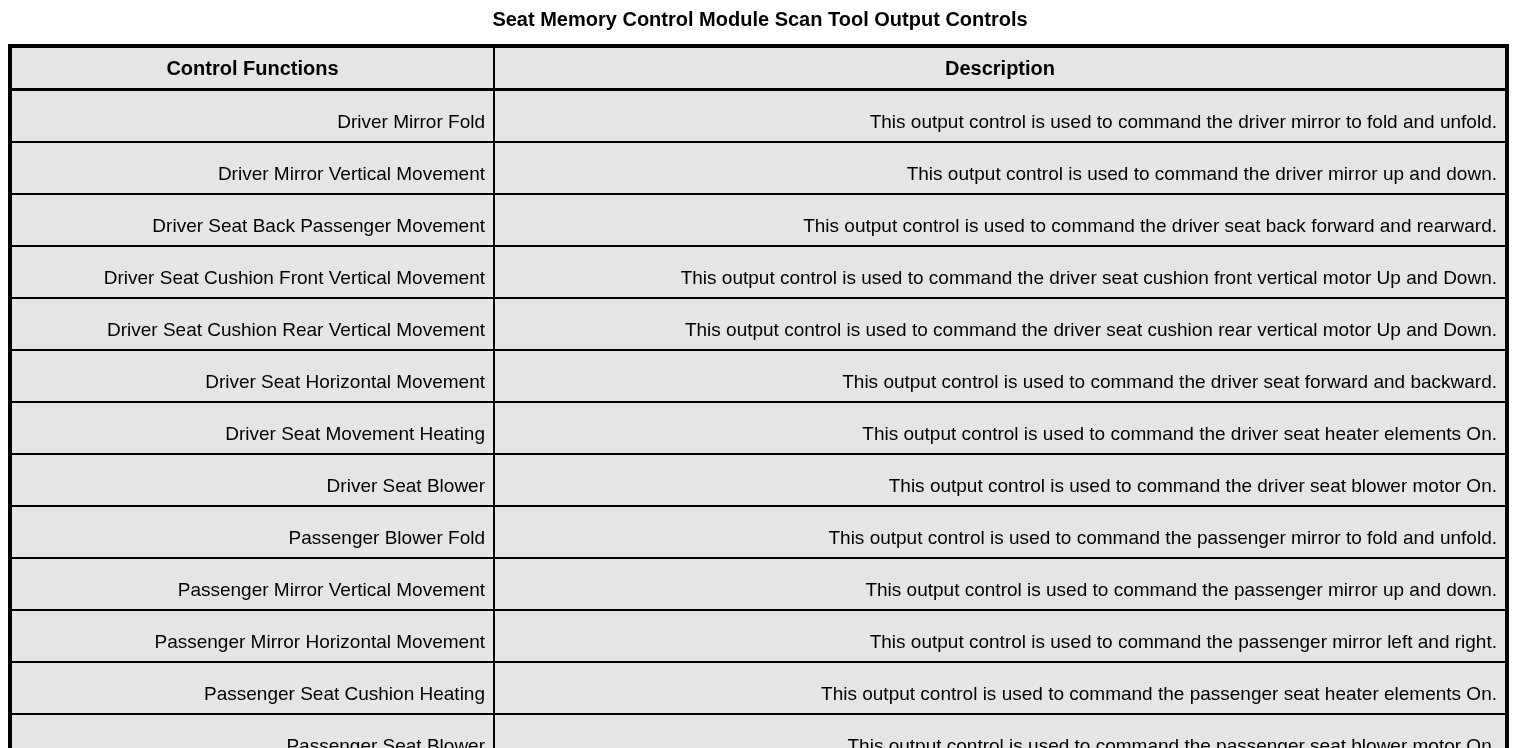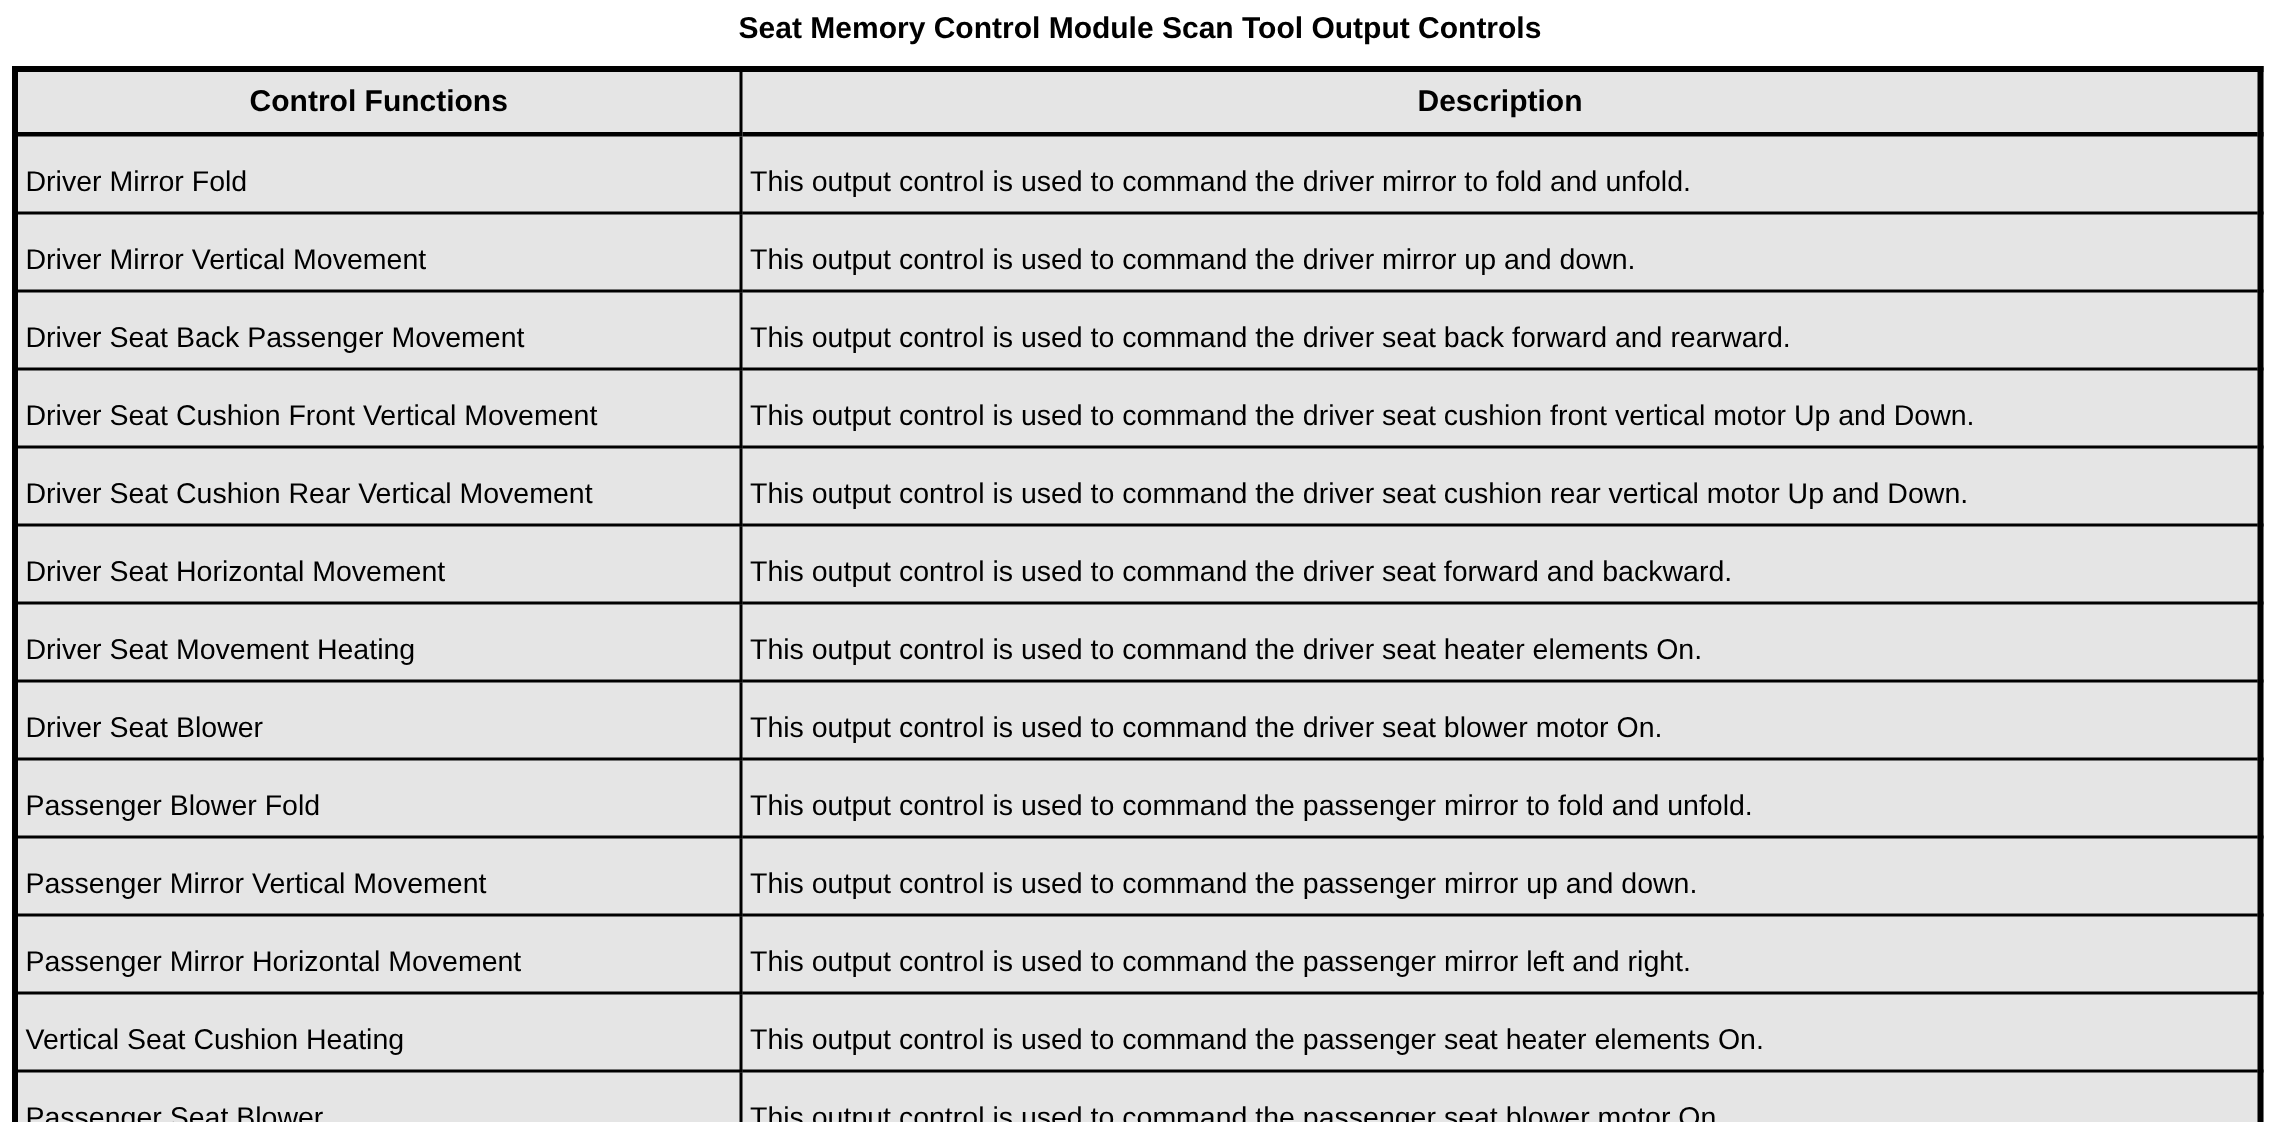--- a/index.html
+++ b/index.html
@@ -43,21 +43,21 @@
     text-align: center;
     vertical-align: middle;
     height: 36px;
     padding: 2px 6px;
     line-height: 30px;
   }
   table.data-table td {
     border: 2px solid #000000;
     font-size: 19px;
     font-weight: normal;
-    text-align: left;
+    text-align: right;
     vertical-align: middle;
     height: 36px;
     padding: 12px 8px 2px 5px;
     line-height: 31px;
     word-wrap: break-word;
   }
 </style>
 </head>
 <body>
 
@@ -115,21 +115,21 @@
         </tr>
         <tr>
           <td>Passenger Mirror Vertical Movement</td>
           <td>This output control is used to command the passenger mirror up and down.</td>
         </tr>
         <tr>
           <td>Passenger Mirror Horizontal Movement</td>
           <td>This output control is used to command the passenger mirror left and right.</td>
         </tr>
         <tr>
-          <td>Vertical Seat Cushion Heating</td>
+          <td>Passenger Seat Cushion Heating</td>
           <td>This output control is used to command the passenger seat heater elements On.</td>
         </tr>
         <tr>
           <td>Passenger Seat Blower</td>
           <td>This output control is used to command the passenger seat blower motor On.</td>
         </tr>
       </tbody>
   </table>
 </div>
 

